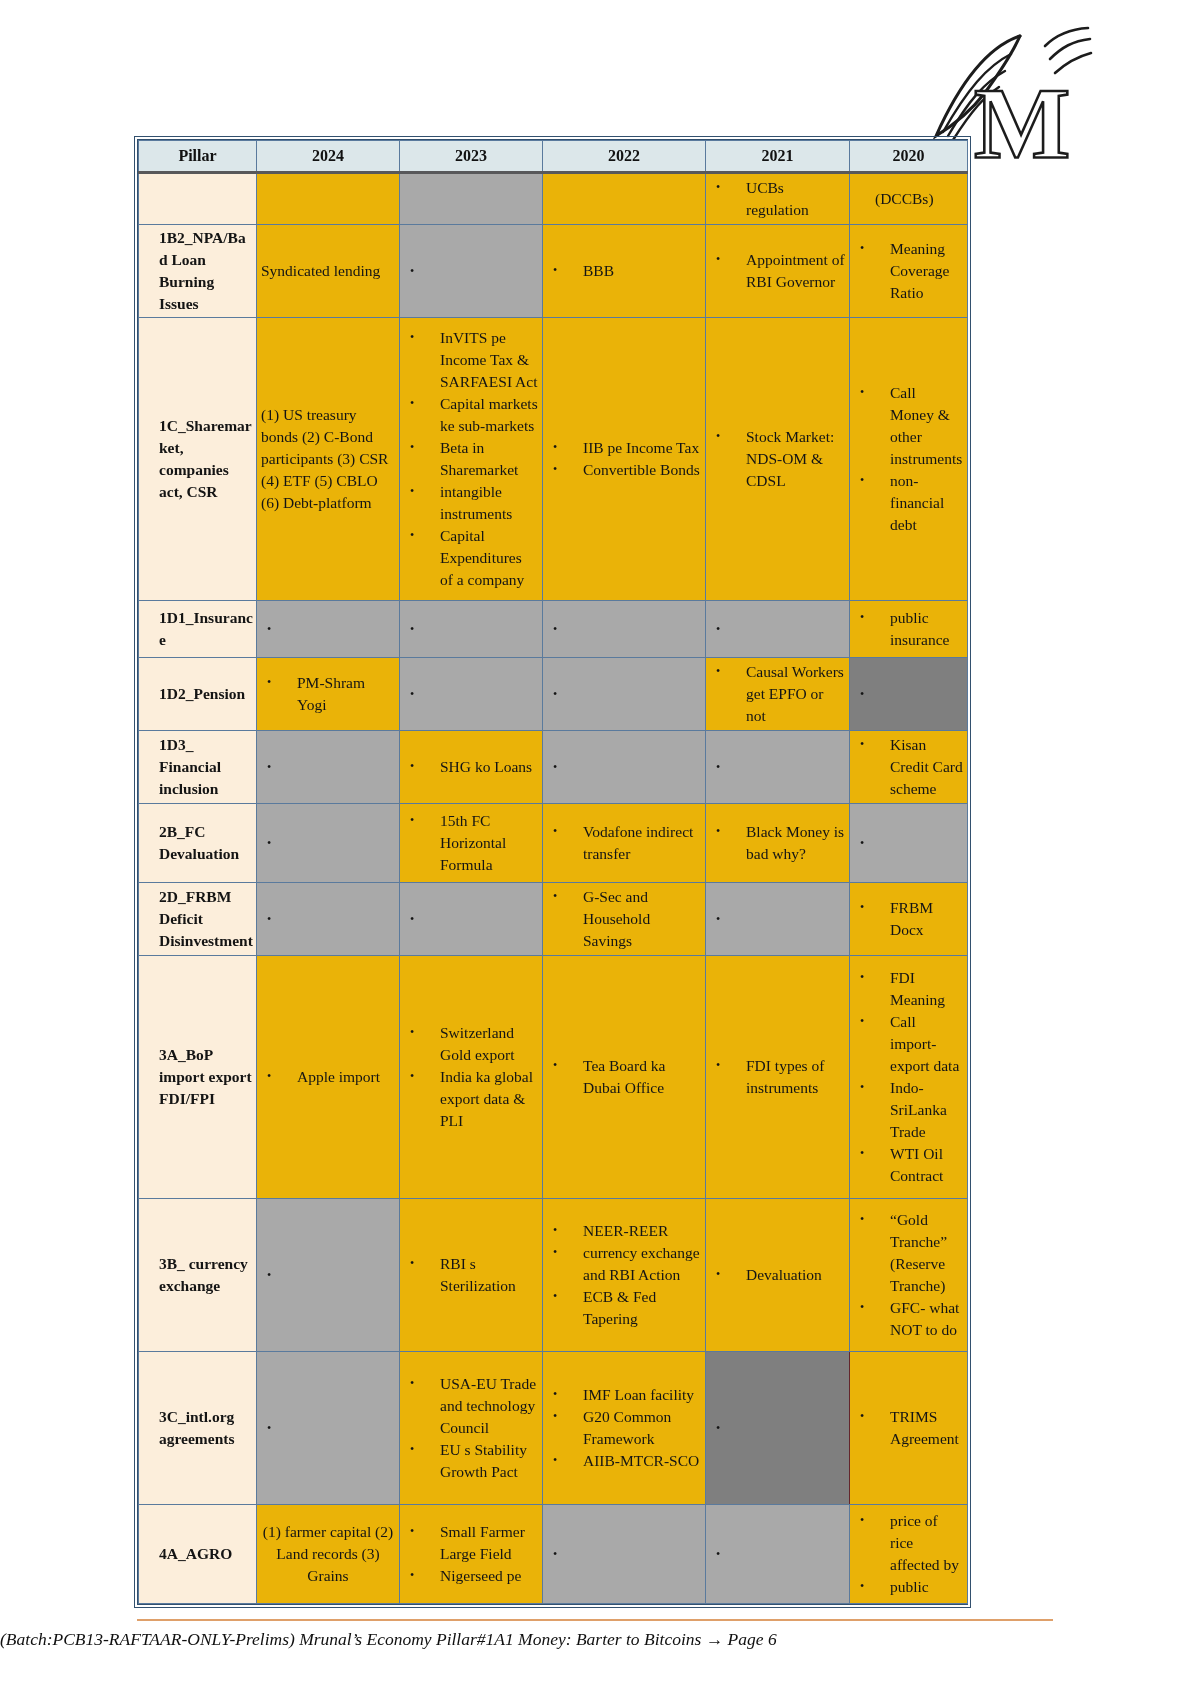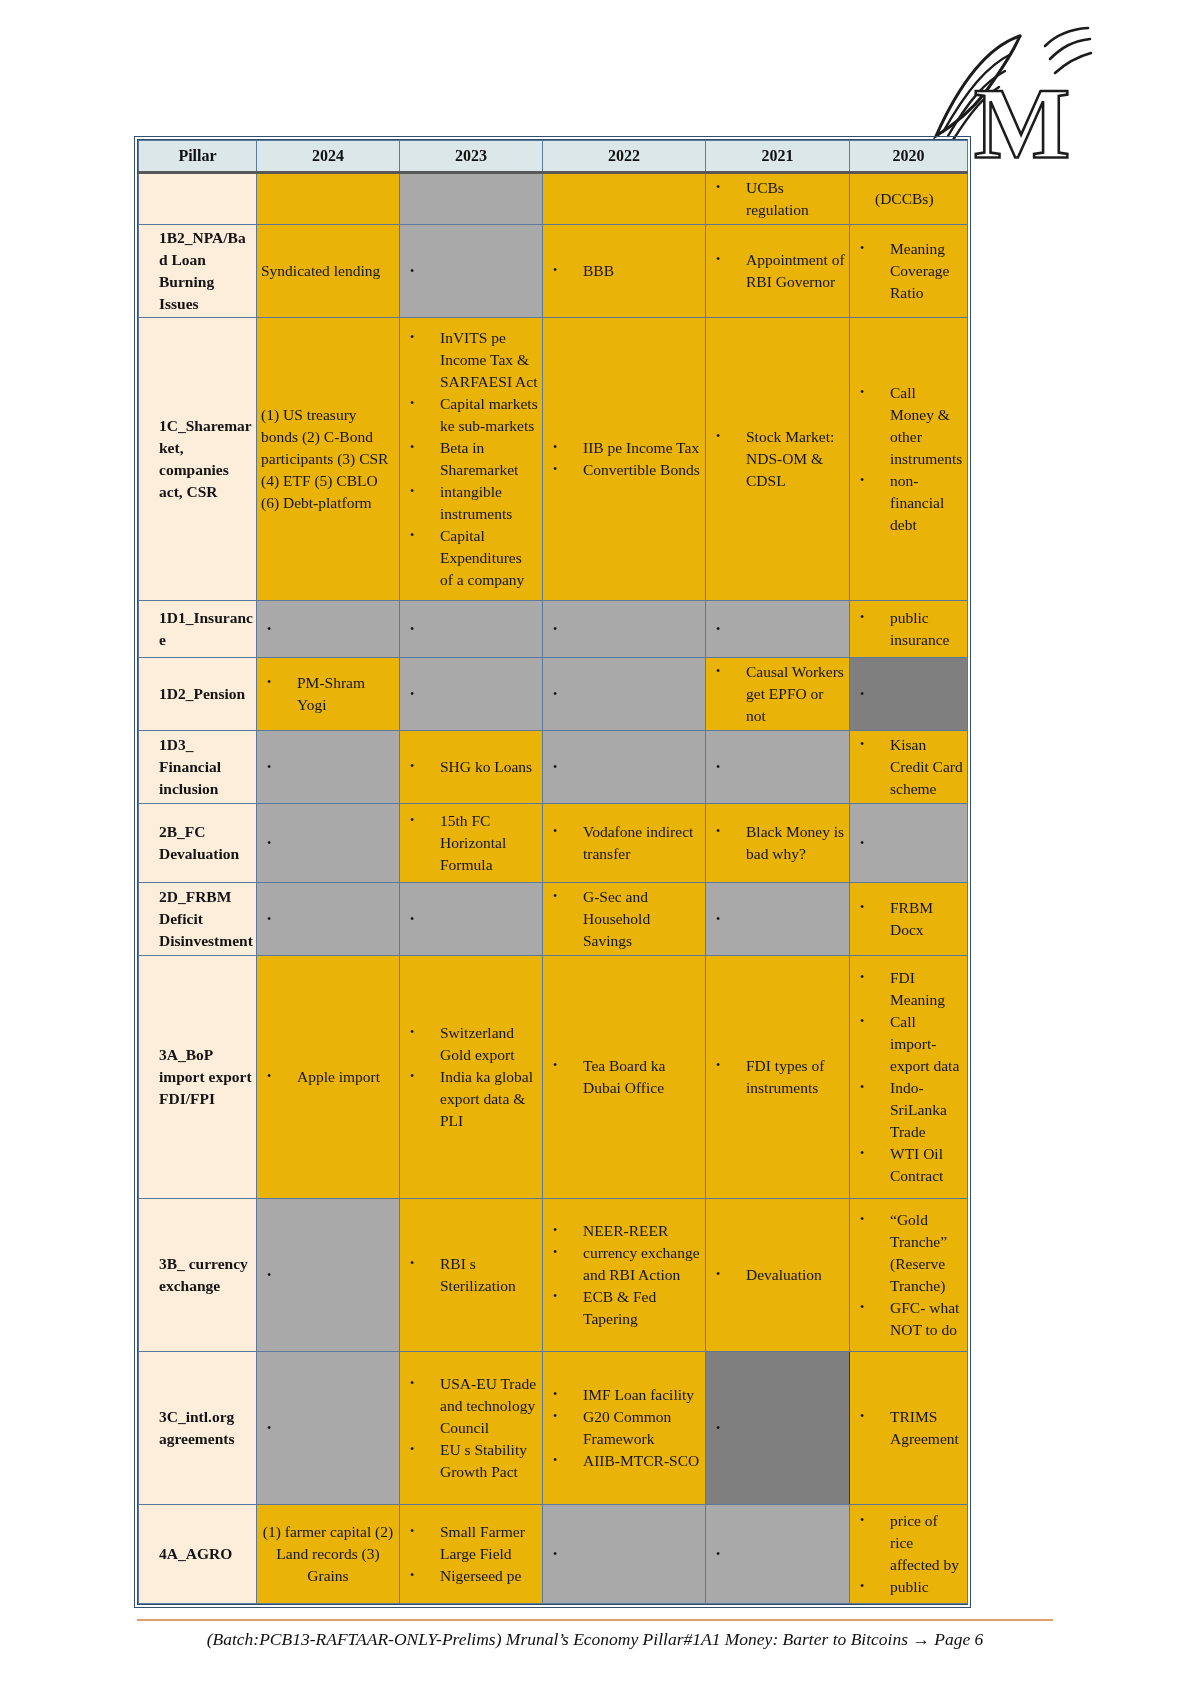--- a/index.html
+++ b/index.html
@@ -34,21 +34,21 @@
   tbody tr:nth-child(5) td{height:50px}
   tbody tr:nth-child(6) td{height:50px}
   tbody tr:nth-child(7) td{height:72px}
   tbody tr:nth-child(8) td{height:50px}
   tbody tr:nth-child(9) td{height:236px}
   tbody tr:nth-child(10) td{height:146px}
   tbody tr:nth-child(11) td{height:146px}
   tbody tr:nth-child(12) td{height:92px}
 
   .rule{position:absolute;left:137px;top:1619px;width:916px;border-top:2px solid #dfa06a}
-  .footer{position:absolute;left:0;top:1629px;width:100%;text-align:center;font-style:italic;font-size:17.5px;color:#101010}
+  .footer{position:absolute;left:0;top:1629px;width:100%;font-style:italic;font-size:17.5px;color:#101010}
 </style>
 </head>
 <body>
 
 <div class="page">
 
   <svg class="logo" viewBox="0 0 200 142" aria-hidden="true">
     <g fill="none" stroke="#1c1c1c" stroke-width="3" stroke-linecap="round">
       <path d="M126,10 C96,20 68,52 42,110 C58,100 76,86 90,68"></path>
       <path d="M126,10 C118,28 106,46 90,68"></path>

